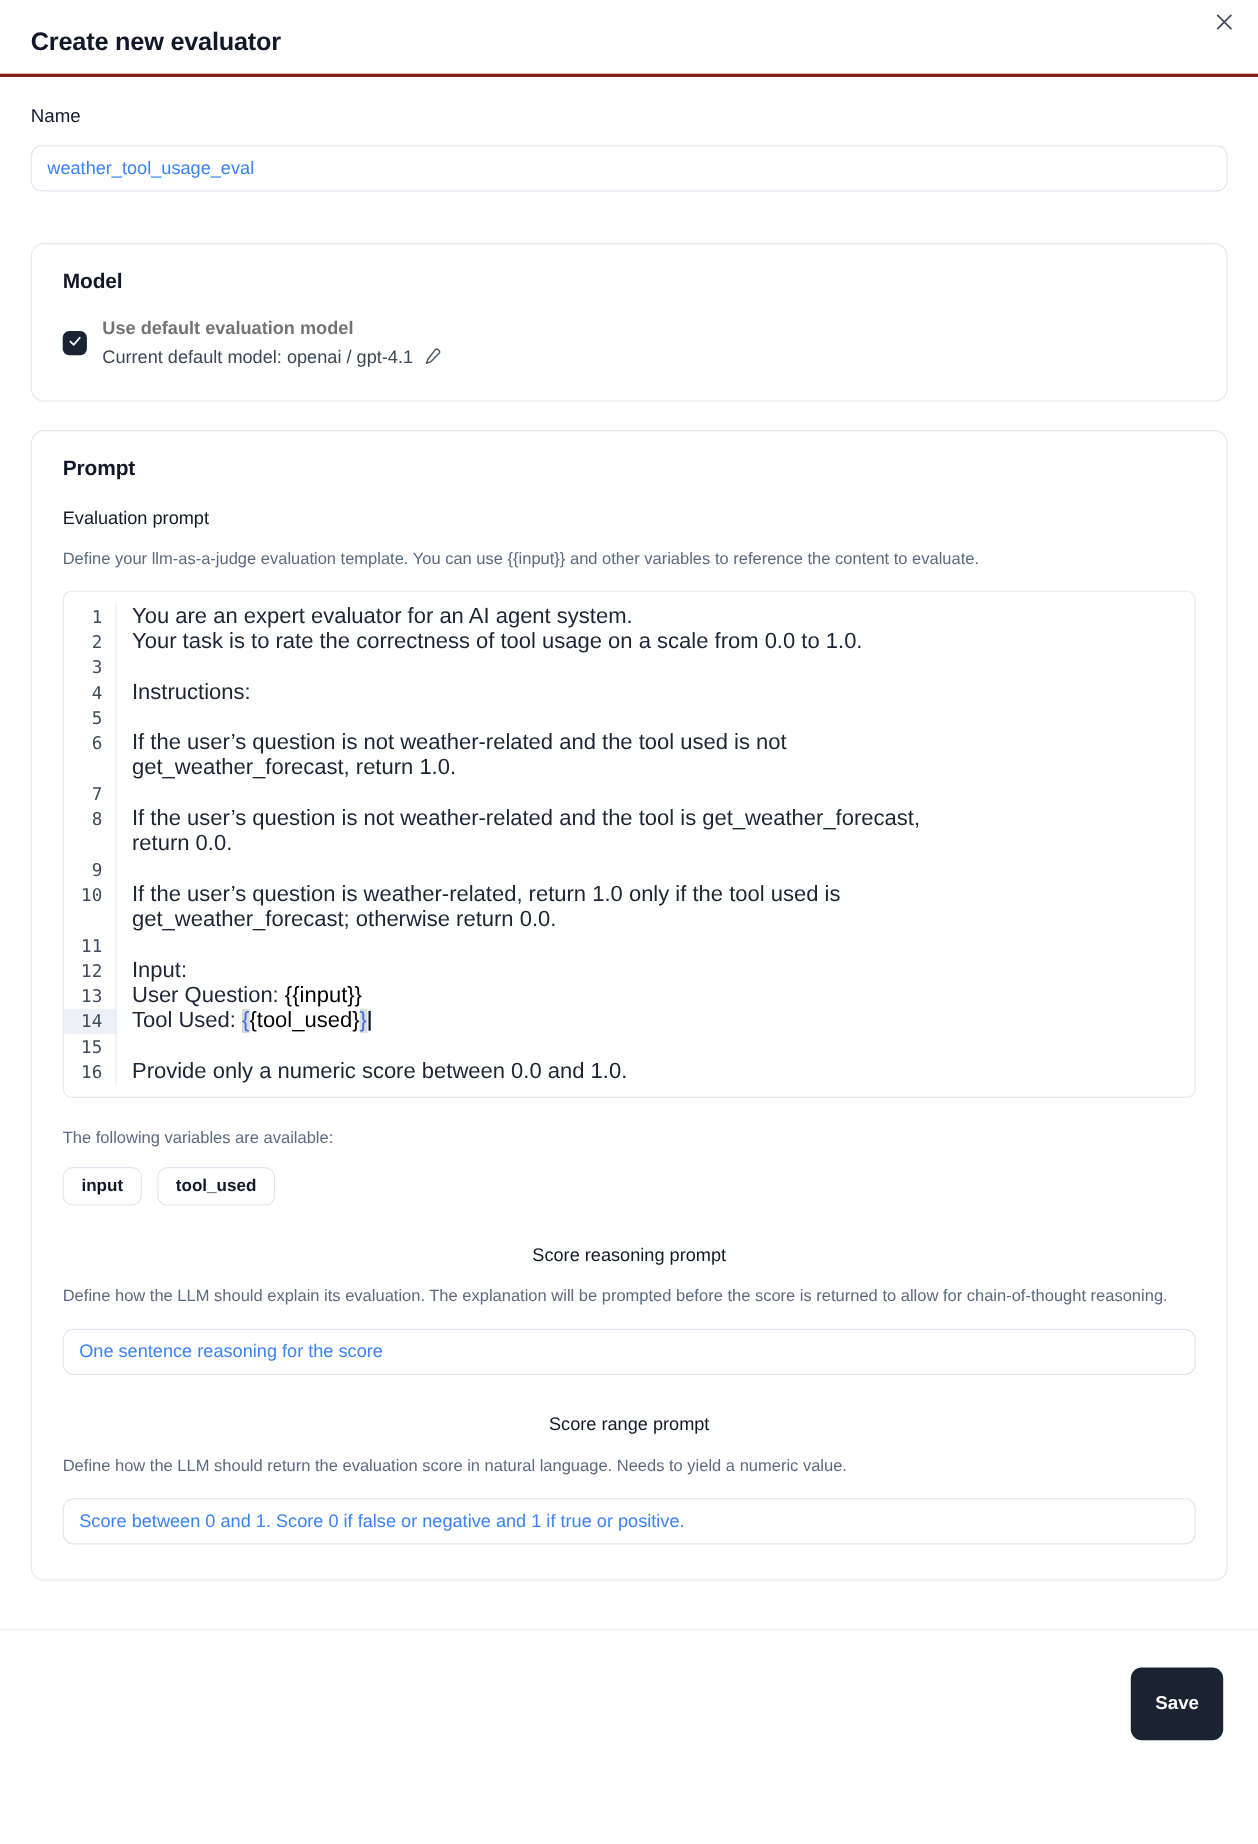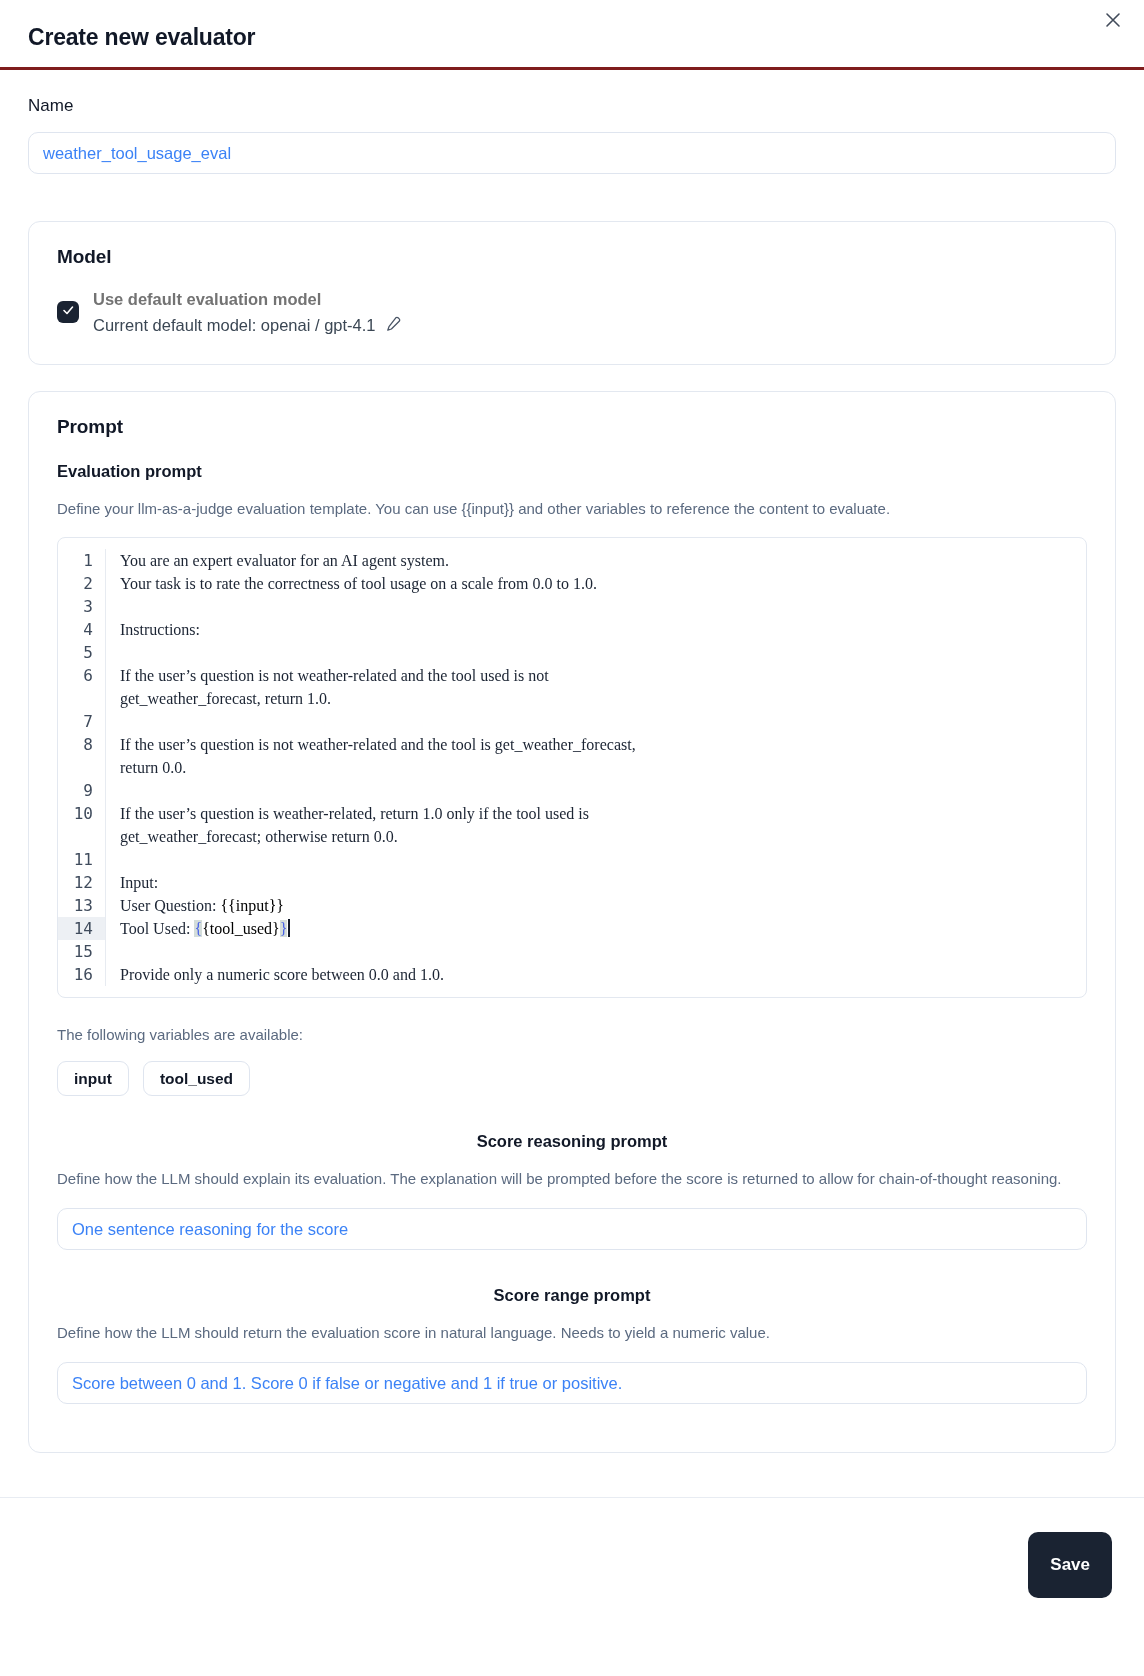--- a/index.html
+++ b/index.html
@@ -14,44 +14,44 @@
 
   .content { padding:0 28px; }
 
   .field-label { font-size:17px; color:#111827; margin-top:26px; }
   .text-input { display:block; width:100%; height:42px; margin-top:16px; padding:0 14px;
     font-family:"Liberation Sans", sans-serif; font-size:16.5px; color:#3b82f6;
     border:1px solid #dfe5ef; border-radius:10px; outline:none; background:#fff; }
 
   .card { border:1px solid #e3e8f0; border-radius:12px; padding:24px 28px; background:#fff; }
   .card-model { margin-top:47px; padding-bottom:26px; }
-  .card-prompt { margin-top:26px; padding-bottom:48px; }
+  .card-prompt { margin-top:26px; padding-bottom:32px; }
   .card-title { font-size:19px; font-weight:700; letter-spacing:-0.1px; }
 
   .checkbox-row { display:flex; align-items:center; margin-top:18px; }
   .checkbox { width:22px; height:22px; border-radius:6px; background:#1a2332; flex-shrink:0;
     display:flex; align-items:center; justify-content:center; cursor:pointer; }
   .checkbox-texts { margin-left:14px; }
   .checkbox-label { font-size:16.5px; font-weight:600; color:#737373; line-height:26px; }
   .model-info-row { display:flex; align-items:center; gap:9px; }
   .model-info { font-size:16.5px; color:#3b4754; line-height:26px; }
   .pencil-btn { background:none; border:none; cursor:pointer; display:flex; align-items:center; padding:0; }
 
-  .sub-label { font-size:16.5px; font-weight:700; color:#111827; margin-top:24px; }
+  .sub-label { font-size:16.5px; font-weight:400; color:#111827; margin-top:24px; }
   .desc { font-size:15px; color:#5b6a80; line-height:26px; margin-top:15px; }
 
   
   .editor { margin-top:15px; border:1px solid #e3e8f0; border-radius:8px; padding:11px 0; overflow:hidden; background:#fff; }
   .code-row { display:flex; }
   .gutter { width:48px; flex-shrink:0; text-align:right; padding-right:12px;
     font-family:"DejaVu Sans Mono", monospace; font-size:16px; line-height:23px; color:#3f4b5c;
     border-right:1px solid #e7ebf1; }
   .gutter.active { background:#edf0f4; }
   .code-line { flex:1; padding-left:14px; white-space:pre; min-height:23px;
-    font-family:Liberation Serif, serif; font-size:16px; line-height:23px; color:#1b2433; }
+    font-family:Liberation Sans, sans-serif; font-size:20px; line-height:23px; color:#1b2433; }
   .seg-v { color:#000000; }
   .seg-m { color:#4a63e7; background:#d4ddda; }
   .caret { display:inline-block; width:2px; height:18px; background:#111827; vertical-align:-3px; margin-left:1px; }
 
   .variables-hint { margin-top:24px; }
   .badges-row { display:flex; gap:14px; margin-top:13px; }
   .badge { border:1px solid #dfe5ef; border-radius:9px; padding:6px 16px;
     font-size:15.5px; font-weight:700; color:#111827; line-height:21px; cursor:default; background:#fff; }
 
   .section-gap { margin-top:36px;text-align:center; }

